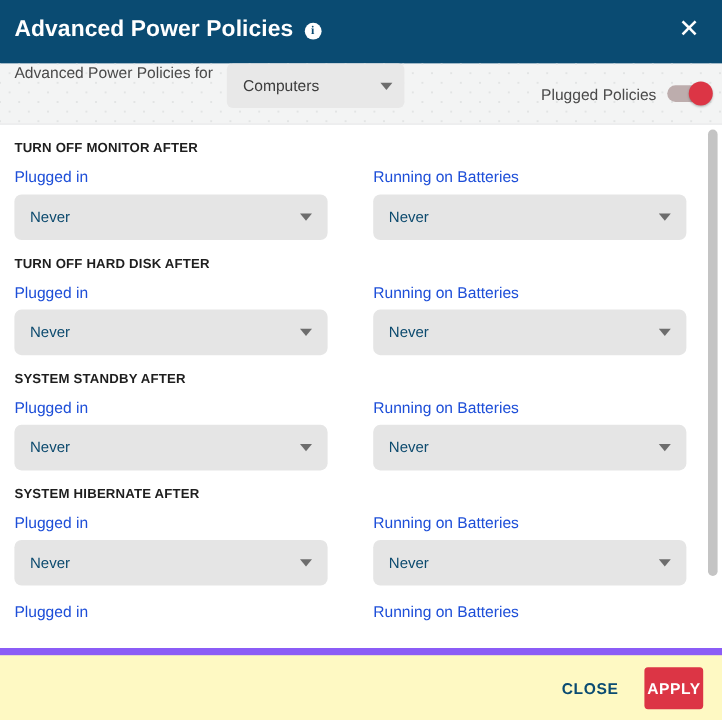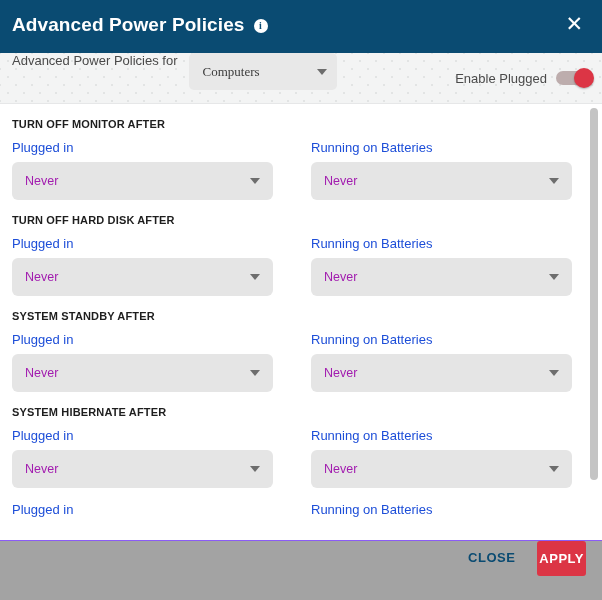--- a/index.html
+++ b/index.html
@@ -94,21 +94,20 @@
     display: flex;
     align-items: center;
     padding: 0 10px 0 13px;
     cursor: pointer;
   }
   .scope-select .val {
     font-size: 13px;
     color: #3c3c3c;
     flex: 1 1 auto;
     white-space: nowrap;
-    font-family: Liberation Serif, serif;
   }
   .caret {
     width: 0; height: 0;
     border-left: 5.5px solid transparent;
     border-right: 5.5px solid transparent;
     border-top: 6px solid #6d6d6d;
     flex: 0 0 auto;
   }
   .toolbar-spacer { flex: 1 1 auto; }
   .enable-wrap { display: flex; align-items: center; }
@@ -169,21 +168,21 @@
     background: #e5e5e5;
     border-radius: 6px;
     display: flex;
     align-items: center;
     padding: 0 13px 0 13px;
     cursor: pointer;
     margin-bottom: 12px;
   }
   .dropdown .val {
     font-size: 12.5px;
-    color: #a21caf;
+    color: #0c4a6e;
     flex: 1 1 auto;
     white-space: nowrap;
   }
 
   
   .scrollbar-track {
     position: absolute;
     top: 0; right: 4px;
     width: 8px;
     height: 100%;
@@ -196,26 +195,26 @@
     height: 372px;
     background: #c4c4c4;
     border-radius: 4px;
     cursor: pointer;
   }
 
   
   .footer {
     flex: 0 0 auto;
     height: 60px;
-    border-top: 1px solid #8b5cf6;
-    display: flex;
-    align-items: flex-start;
+    border-top: 6px solid #8b5cf6;
+    display: flex;
+    align-items: center;
     justify-content: flex-end;
     padding: 0 16px 0 0;
-    background: #a3a3a3;
+    background: #fef9c3;
   }
   .btn-close {
     font-size: 13px;
     font-weight: bold;
     color: #0a4b72;
     letter-spacing: 0.5px;
     background: none;
     border: none;
     cursor: pointer;
     padding: 9px 12px;
@@ -248,21 +247,21 @@
   </div>
 
   <div class="toolbar">
     <span class="toolbar-label">Advanced Power Policies for</span>
     <div class="scope-select">
       <span class="val">Computers</span>
       <span class="caret"></span>
     </div>
     <span class="toolbar-spacer"></span>
     <div class="enable-wrap">
-      <span class="enable-label">Enable Plugged</span>
+      <span class="enable-label">Plugged Policies</span>
       <div class="toggle">
         <span class="knob"></span>
       </div>
     </div>
   </div>
 
   <div class="body-scroll">
     <div class="body-inner">
 
       <div class="section">

